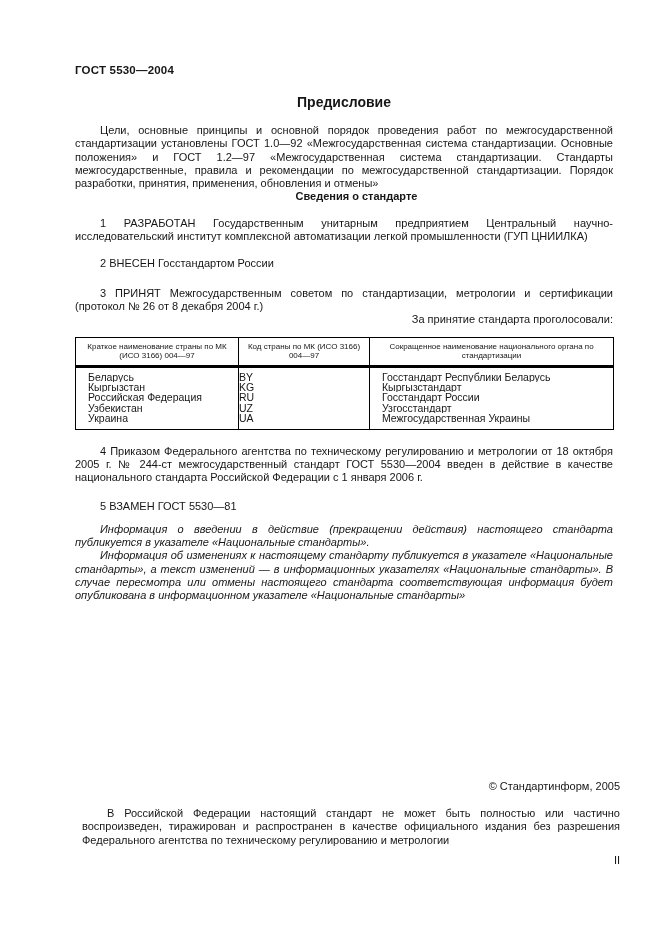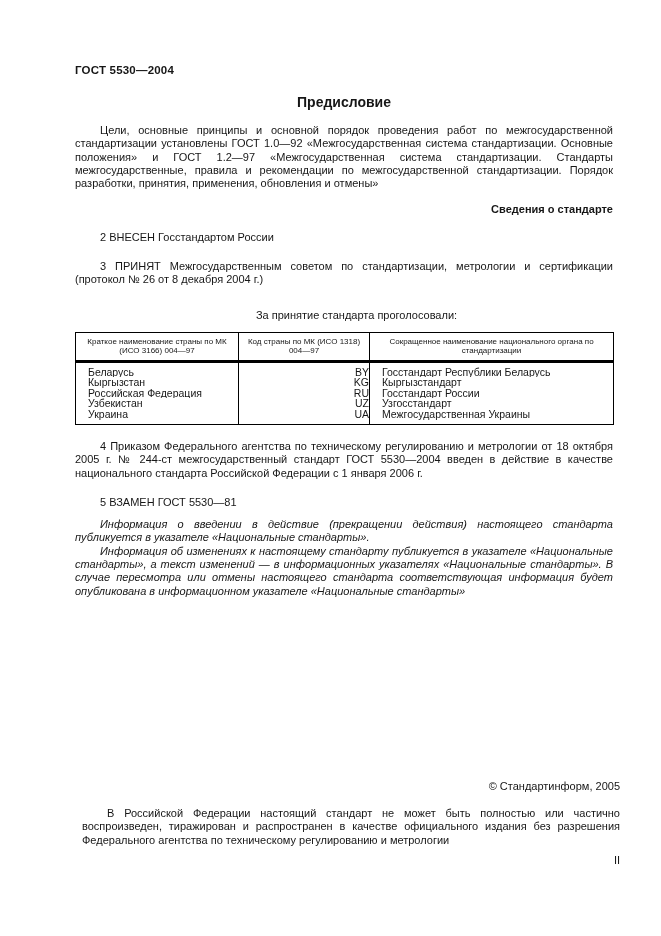--- a/index.html
+++ b/index.html
@@ -37,25 +37,25 @@
     line-height: 14px;
   }
   .para {
     margin: 0;
     font-size: 11px;
     line-height: 13.3px;
     text-align: justify;
     text-indent: 25px;
   }
   .intro        { margin-top: 15px; }
-  .info-heading { margin-top: 13px; font-weight: bold; text-align: right; }
+  .info-heading { margin-top: 0; font-weight: bold; text-align: center; }
   .item-1       { margin-top: 13px; }
   .item-2       { margin-top: 14px; }
   .item-3       { margin-top: 16px; }
-  .vote-caption { margin-top: 22px; text-align: center; }
+  .vote-caption { margin-top: 0; text-align: right; }
 
   table.vote-table {
     margin-top: 10px;
     width: 538px;
     border-collapse: collapse;
     table-layout: fixed;
   }
   table.vote-table, .vote-table th, .vote-table td {
     border: 0;
   }
@@ -75,21 +75,21 @@
     border-right: 1px solid #000000;
   }
   .vote-table tbody td {
     font-size: 10.5px;
     line-height: 10.4px;
     padding: 0 0 0 12px;
     white-space: nowrap;
     overflow: hidden;
   }
   .vote-table tbody td.code-cell {
-    text-align: right;
+    text-align: left;
     padding: 0;
   }
   .vote-table tbody tr:first-child td { padding-top: 4px; }
   .vote-table tbody tr:last-child td  { padding-bottom: 5px; }
 
   .item-4 { margin-top: 15px; }
   .item-5 { margin-top: 16px; text-align: left; }
   .note   { font-style: italic; }
   .note-1 { margin-top: 9px; }
   .note-2 { margin-top: 0; }
@@ -122,37 +122,38 @@
   <div class="content">
 
     <div class="doc-number">ГОСТ 5530—2004</div>
 
     <h1 class="title">Предисловие</h1>
 
     <p class="para intro">Цели, основные принципы и основной порядок проведения работ по межгосударственной стандартизации установлены ГОСТ 1.0—92 «Межгосударственная система стандартизации. Основные положения» и ГОСТ 1.2—97 «Межгосударственная система стандартизации. Стандарты межгосударственные, правила и рекомендации по межгосударственной стандартизации. Порядок разработки, принятия, применения, обновления и отмены»</p>
 
     <p class="para info-heading">Сведения о стандарте</p>
 
+    <p class="para item-1">1 РАЗРАБОТАН Государственным унитарным предприятием Центральный научно-исследовательский институт комплексной автоматизации легкой промышленности (ГУП ЦНИИЛКА)</p>
 
     <p class="para item-2">2 ВНЕСЕН Госстандартом России</p>
 
     <p class="para item-3">3 ПРИНЯТ Межгосударственным советом по стандартизации, метрологии и сертификации (протокол № 26 от 8 декабря 2004 г.)</p>
 
     <p class="para vote-caption">За принятие стандарта проголосовали:</p>
 
     <table class="vote-table">
       <colgroup>
         <col style="width: 163px">
         <col style="width: 131px">
         <col style="width: 244px">
       </colgroup>
       <thead>
         <tr>
           <th class="col-divider">Краткое наименование страны по МК (ИСО 3166) 004—97</th>
-          <th class="col-divider">Код страны по МК (ИСО 1318) 004—97</th>
+          <th class="col-divider">Код страны по МК (ИСО 3166) 004—97</th>
           <th>Сокращенное наименование национального органа по стандартизации</th>
         </tr>
       </thead>
       <tbody>
         <tr>
           <td class="col-divider">Беларусь</td>
           <td class="col-divider code-cell">BY</td>
           <td>Госстандарт Республики Беларусь</td>
         </tr>
         <tr>

